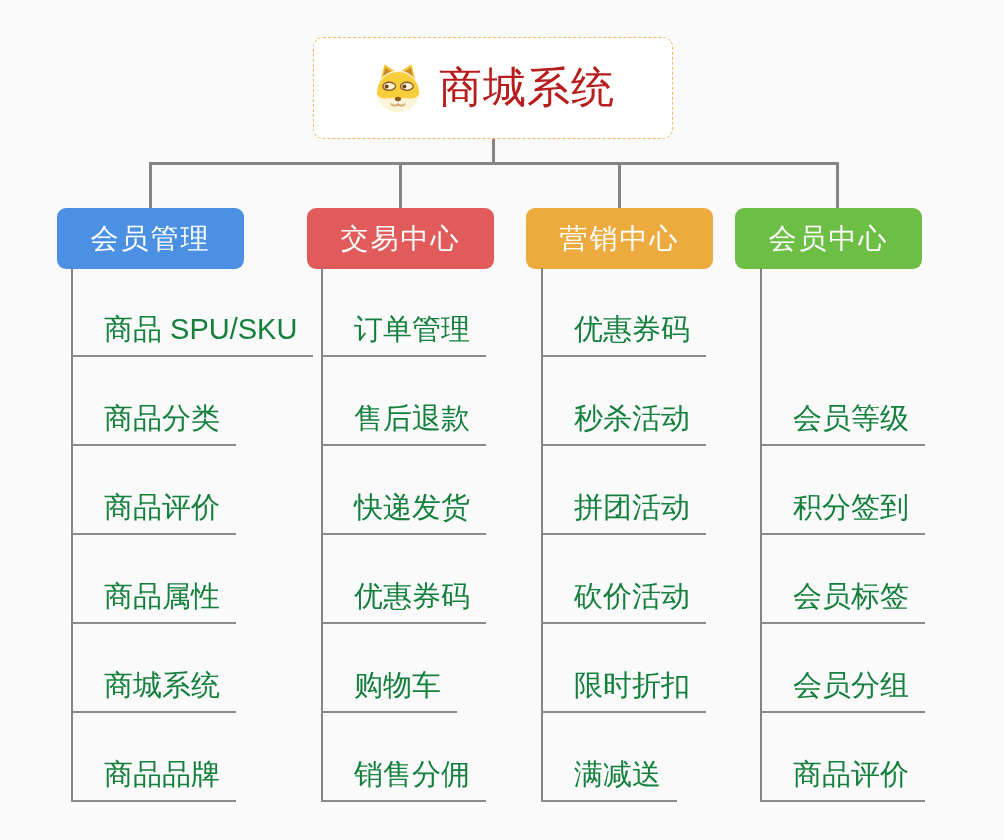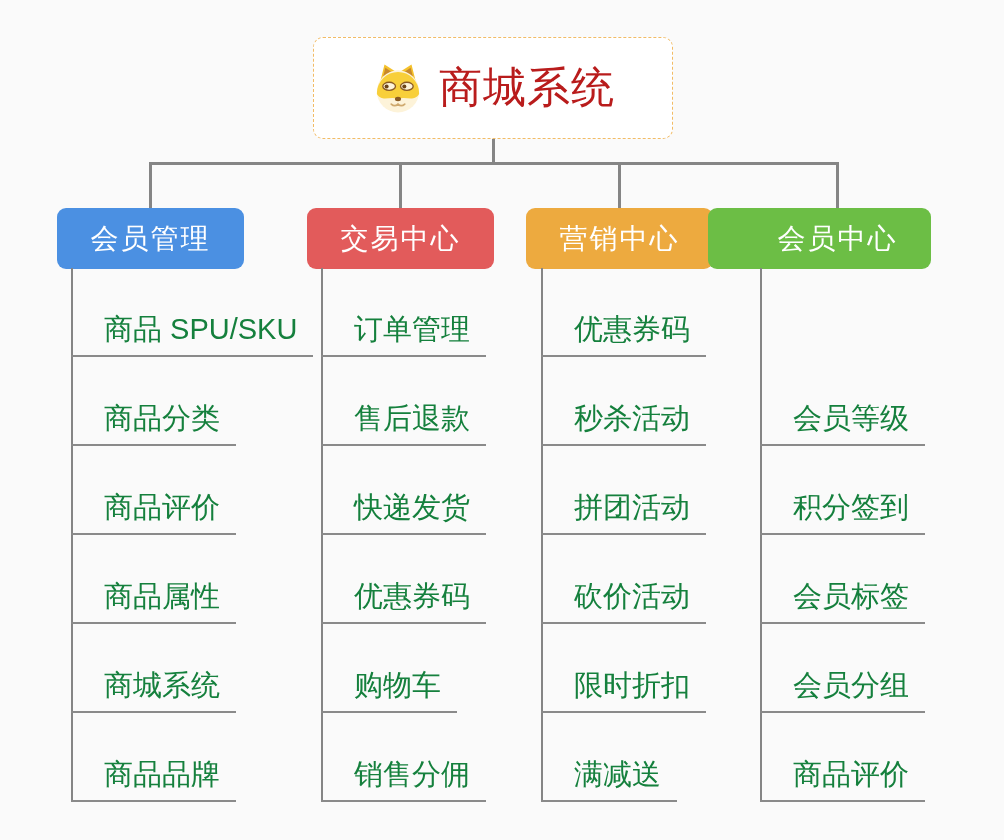--- a/index.html
+++ b/index.html
@@ -69,21 +69,21 @@
   }
   .branch-label {
     color: #ffffff;
     font-size: 28px;
     letter-spacing: 2px;
     white-space: nowrap;
   }
   .b0 { left: 57px; }
   .b1 { left: 307px; }
   .b2 { left: 526px; }
-  .b3 { left: 708px; padding-left: 36px; }
+  .b3 { left: 735px; }
 
   
   .leaf {
     position: absolute;
     box-sizing: border-box;
     height: 46px;
     display: flex;
     align-items: flex-end;
     padding: 0 16px 5px 33px;
     border-bottom: 2px solid #8a8a8a;

